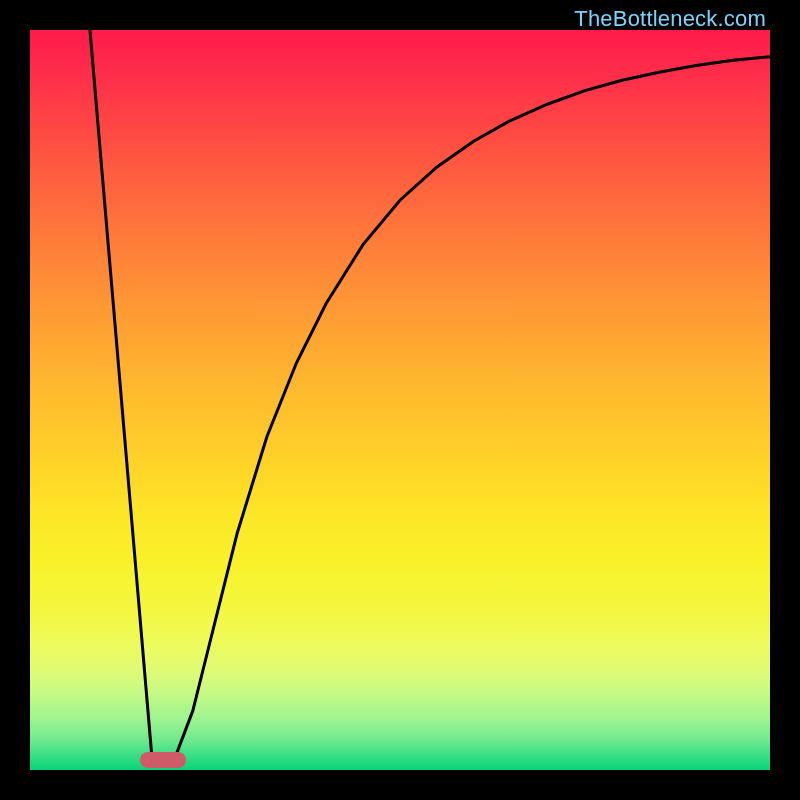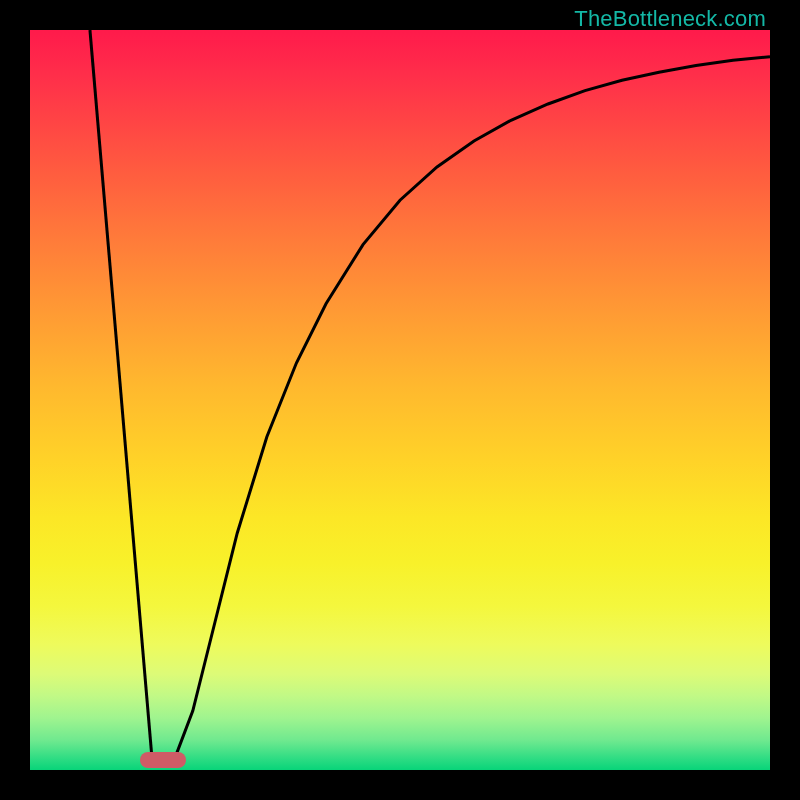--- a/index.html
+++ b/index.html
@@ -42,21 +42,21 @@
       #9ff48f 93%,
       #6fe98f 96%,
       #2ddc83 98.5%,
       #08d479 100%
     );
   }
   .watermark {
     position: absolute;
     top: 6px;
     right: 34px;
-    color: #14b8a6;
+    color: #7dd3fc;
     font-size: 22px;
     font-weight: 500;
     letter-spacing: 0.2px;
   }
   svg.curve {
     position: absolute;
     inset: 0;
     width: 100%;
     height: 100%;
     overflow: visible;

